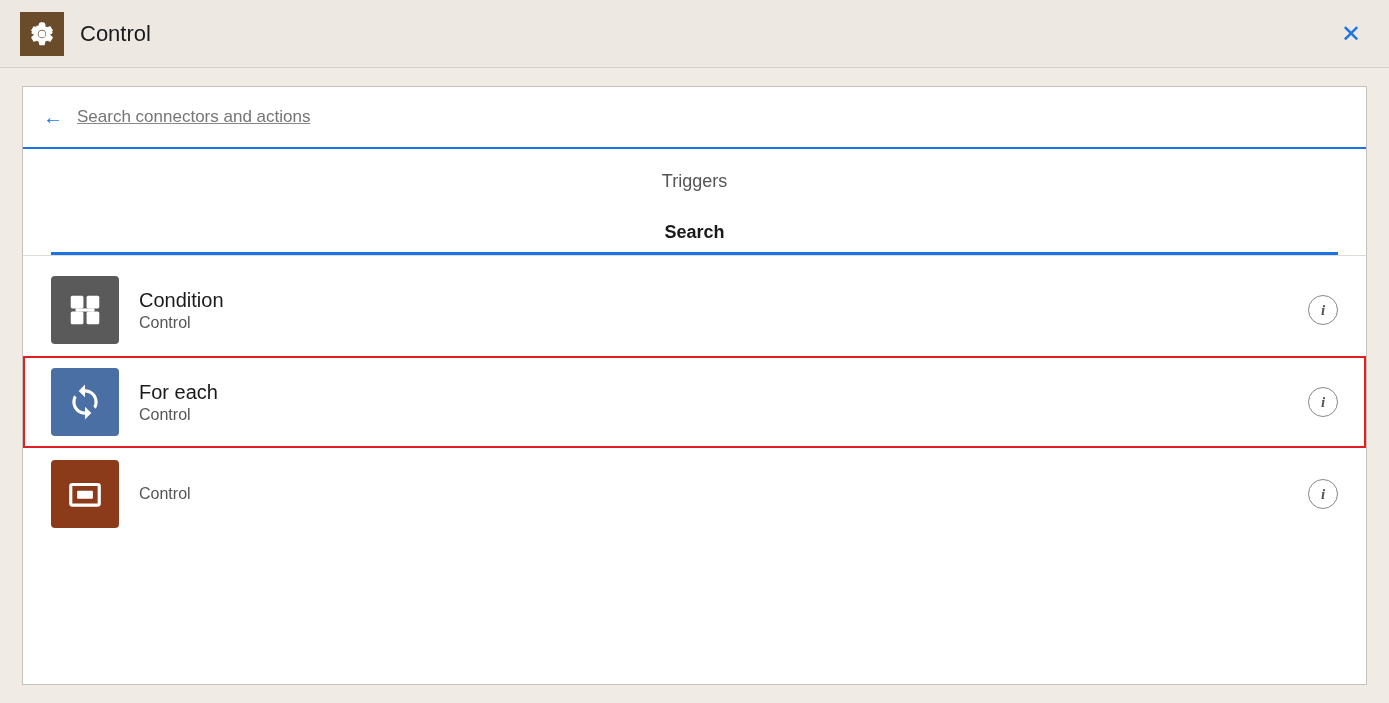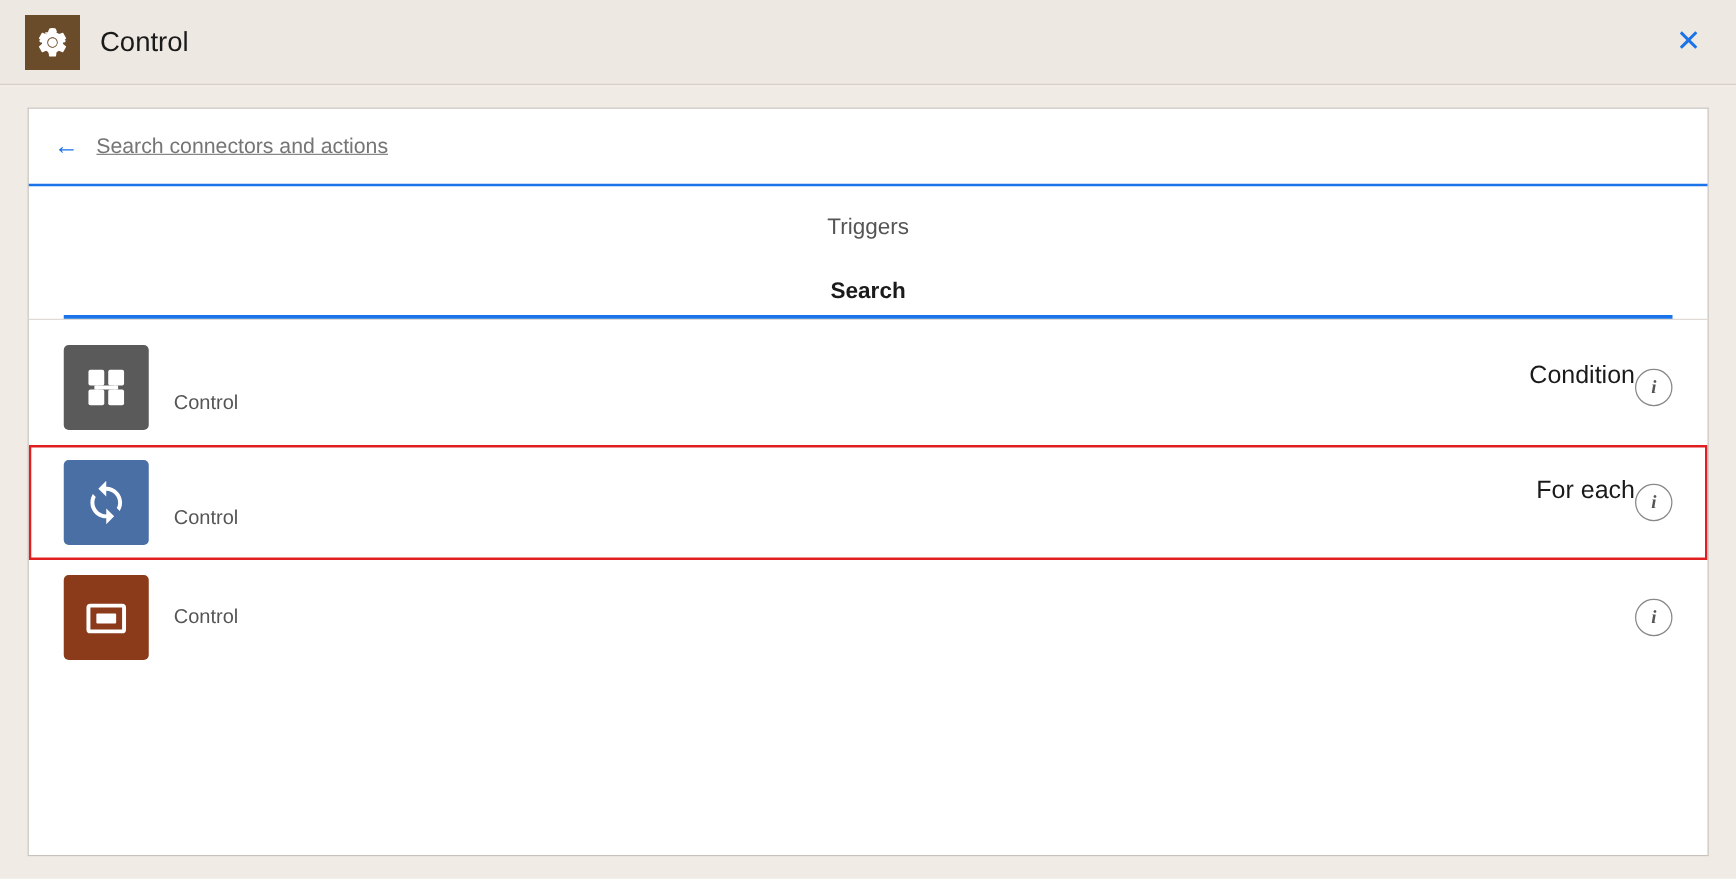--- a/index.html
+++ b/index.html
@@ -158,21 +158,20 @@
     }
 
     .action-text {
       flex: 1;
     }
     .action-name {
       font-size: 20px;
       font-weight: 400;
       color: #1a1a1a;
       margin-bottom: 2px;
-      text-align: right;
     }
     .action-sub {
       font-size: 16px;
       color: #555;
     }
 
     .info-btn {
       width: 30px;
       height: 30px;
       border-radius: 50%;

